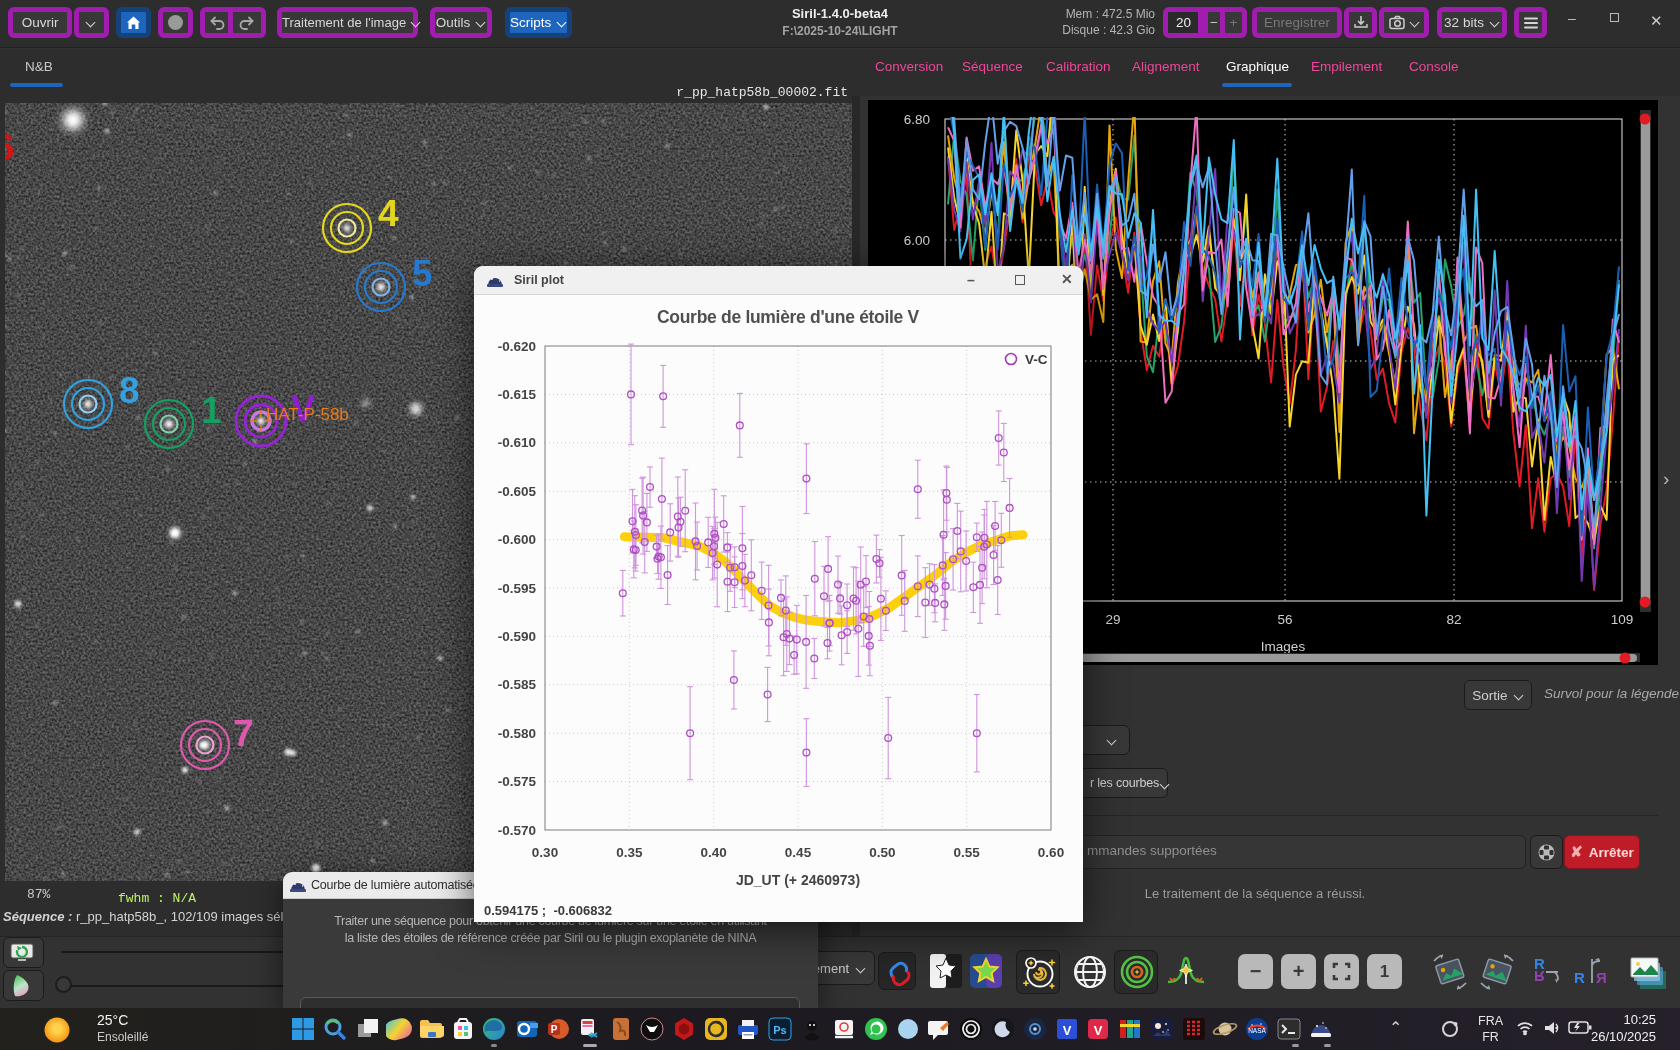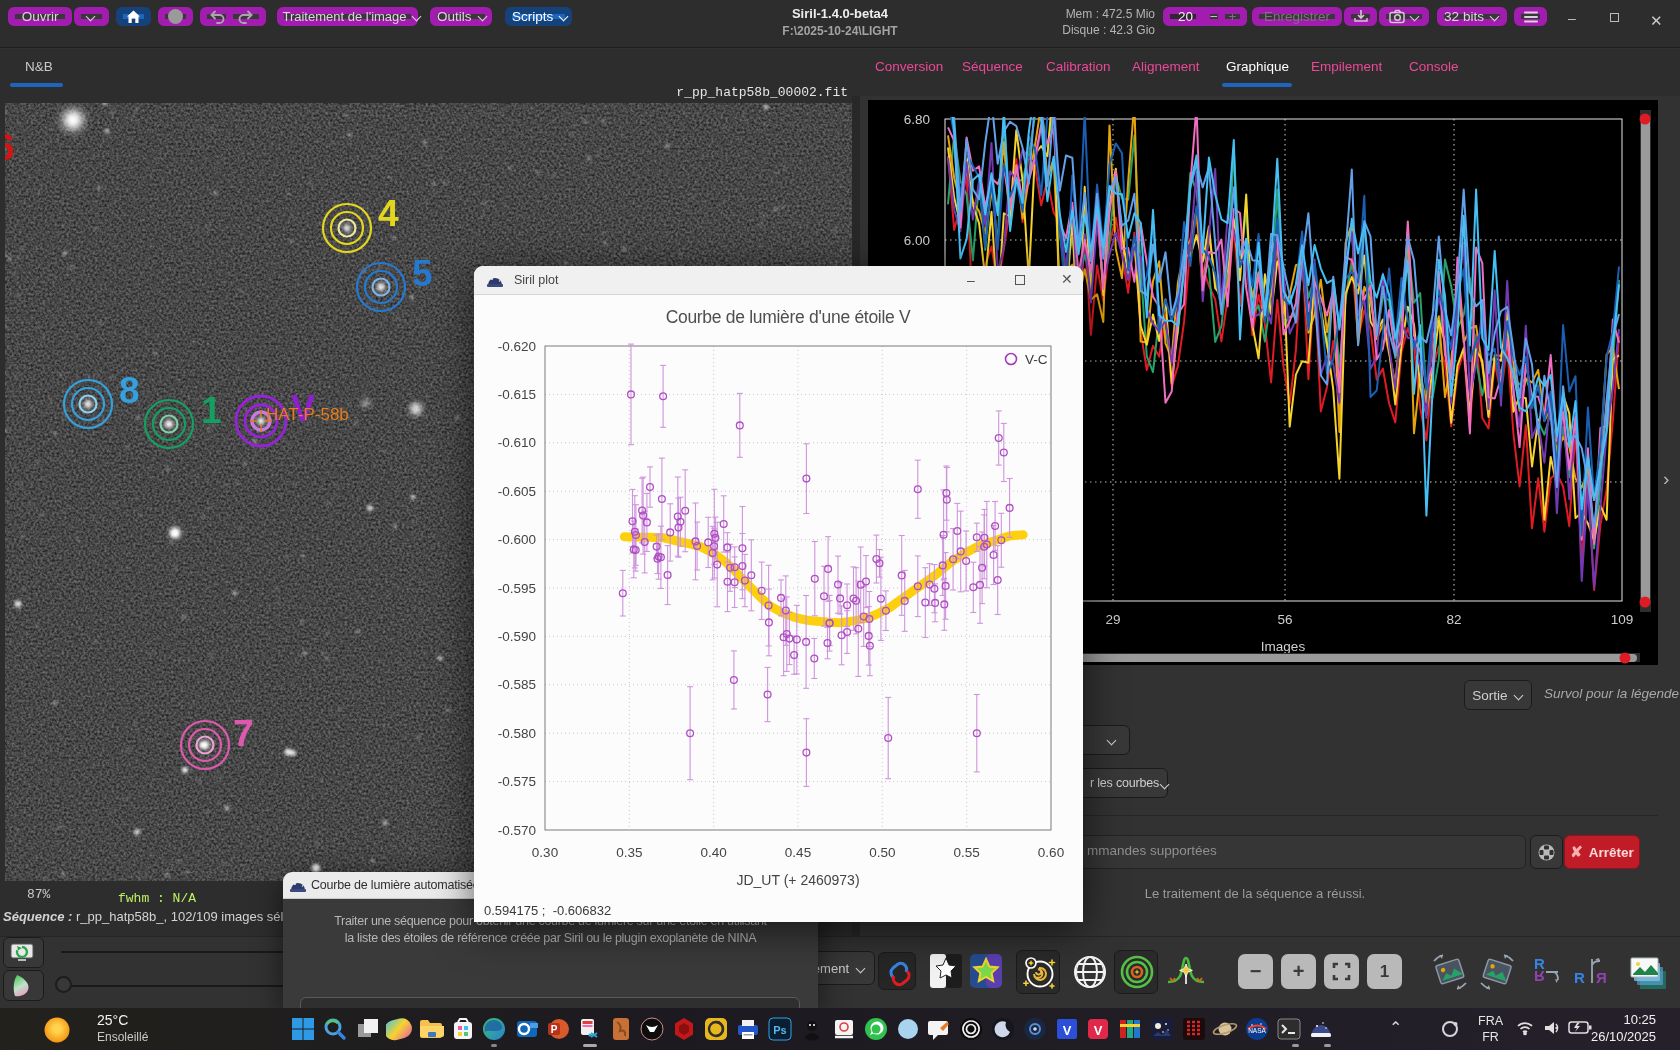--- a/index.html
+++ b/index.html
@@ -1,19 +1,19 @@
 <!DOCTYPE html>
 <html><head><meta charset="utf-8">
 <style>
 html,body{margin:0;padding:0;background:#111;}
 *{box-sizing:border-box;}
 #app{position:relative;width:1680px;height:1050px;overflow:hidden;font-family:"Liberation Sans",sans-serif;background:#323232;}
 
 #topbar{position:absolute;left:0;top:0;width:1680px;height:48px;background:#2d2d2d;border-bottom:1px solid #202020;}
-.tbtn{position:absolute;top:7px;height:19px;background:#383838;border:7px solid #a21caf;border-radius:6px;color:#d8d8d8;font-size:13.5px;display:flex;align-items:center;justify-content:center;}
+.tbtn{position:absolute;top:7px;height:31px;background:#383838;border:5px solid #a21caf;border-radius:6px;color:#d8d8d8;font-size:13.5px;display:flex;align-items:center;justify-content:center;}
 .tbtn.blue{background:#1e66bd;border-color:#15427a;color:#fff;}
 .chev{display:inline-block;width:9px;height:9px;position:relative;}
 .chev:before{content:"";position:absolute;left:0;top:1px;width:6px;height:6px;border-right:1.8px solid currentColor;border-bottom:1.8px solid currentColor;transform:rotate(45deg);}
 #ttitle{position:absolute;left:700px;right:700px;top:6px;text-align:center;color:#eee;font-size:13px;font-weight:bold;}
 #tpath{position:absolute;left:700px;right:700px;top:24px;text-align:center;color:#a3a3a3;font-size:12px;font-weight:bold;}
 #meminfo{position:absolute;right:525px;top:6px;text-align:right;color:#b4b4b4;font-size:12px;line-height:16px;}
 .winctl{position:absolute;top:14px;color:#ccc;font-size:14px;}
 
 #tabstrip{position:absolute;left:0;top:49px;width:1680px;height:47px;background:#2d2d2d;}
 .tab{position:absolute;top:10px;font-size:13.5px;color:#ec4899;}
@@ -34,21 +34,21 @@
 #arrbtn{position:absolute;left:704px;top:739px;width:76px;height:34px;background:#c01c28;border:1px solid #8c1420;border-radius:6px;color:#ffd7d7;font-weight:bold;font-size:13.5px;display:flex;align-items:center;justify-content:center;gap:6px;}
 
 #bottombar{position:absolute;left:0;top:936px;width:1680px;height:72px;background:#323232;border-top:1px solid #262626;}
 .zbtn{position:absolute;top:17px;width:35px;height:35px;background:#b9b9b9;border-radius:7px;color:#3a3a3a;display:flex;align-items:center;justify-content:center;font-weight:bold;font-size:20px;}
 .ibox{position:absolute;top:13px;width:44px;height:44px;background:#2a2a2a;border:1px solid #1b1b1b;border-radius:6px;}
 
 #dialog{position:absolute;left:283px;top:872px;width:535px;height:136px;border-radius:9px 9px 0 0;box-shadow:0 6px 30px rgba(0,0,0,.55);overflow:hidden;}
 #dlghead{position:absolute;left:0;top:0;width:535px;height:27px;background:#ebebeb;border-bottom:1px solid #c9c9c9;color:#2f2f2f;font-size:12.5px;}
 #dlgbody{position:absolute;left:0;top:27px;width:535px;height:109px;background:#3a3a3a;color:#cfcfcf;font-size:14px;text-align:center;}
 
-#plotwin{position:absolute;left:474px;top:266px;width:609px;height:656px;background:#fef9c3;border-radius:9px 9px 0 0;box-shadow:0 8px 40px rgba(0,0,0,.6);}
+#plotwin{position:absolute;left:474px;top:266px;width:609px;height:656px;background:#fef9c3;border-radius:9px 9px 0 0;box-shadow:0 8px 40px rgba(0,0,0,.6);font-weight:bold;}
 #pwhead{position:absolute;left:0;top:0;width:609px;height:29px;background:#f0f0f0;border-bottom:1px solid #d6d6d6;border-radius:9px 9px 0 0;color:#444;font-size:12.5px;}
 
 #taskbar{position:absolute;left:0;top:1008px;width:1680px;height:42px;background:linear-gradient(90deg,#22211c,#1c1a20 40%,#25202a);}
 .tico{position:absolute;top:8px;width:26px;height:26px;border-radius:5px;}
 </style></head>
 <body>
 <div id="app">
 
 <div id="topbar">
  <div class="tbtn" style="left:8px;width:64px;">Ouvrir</div>

